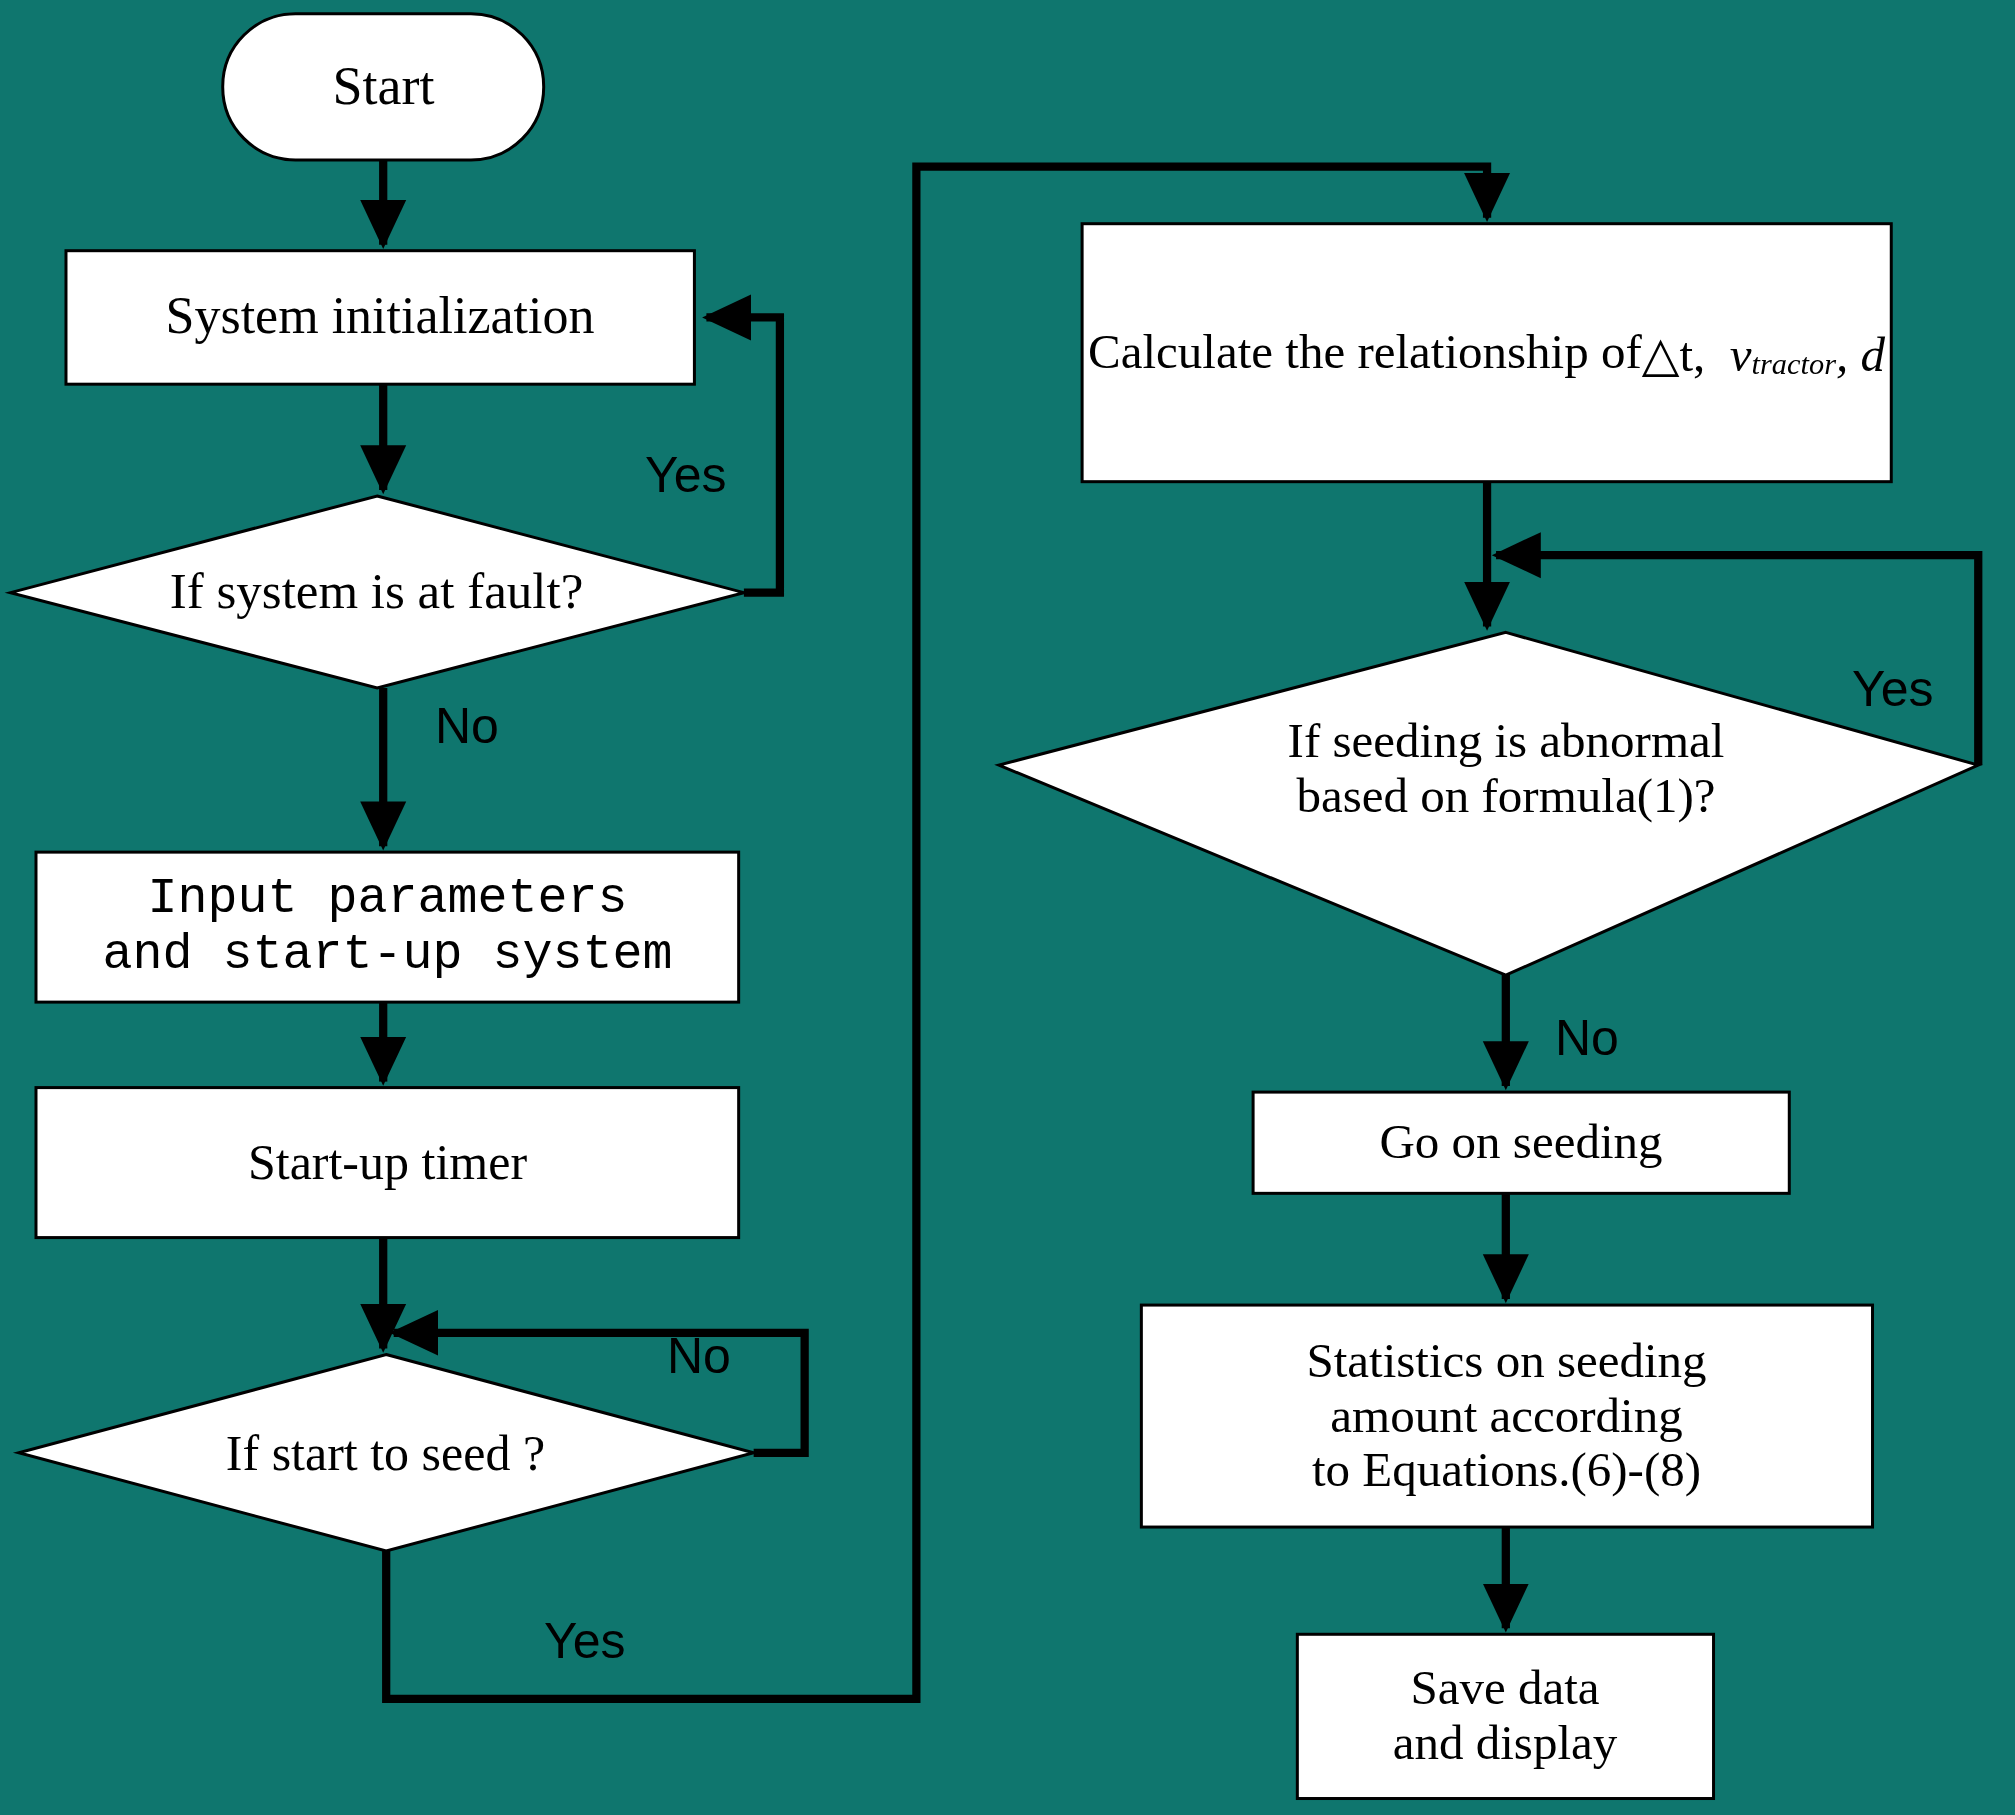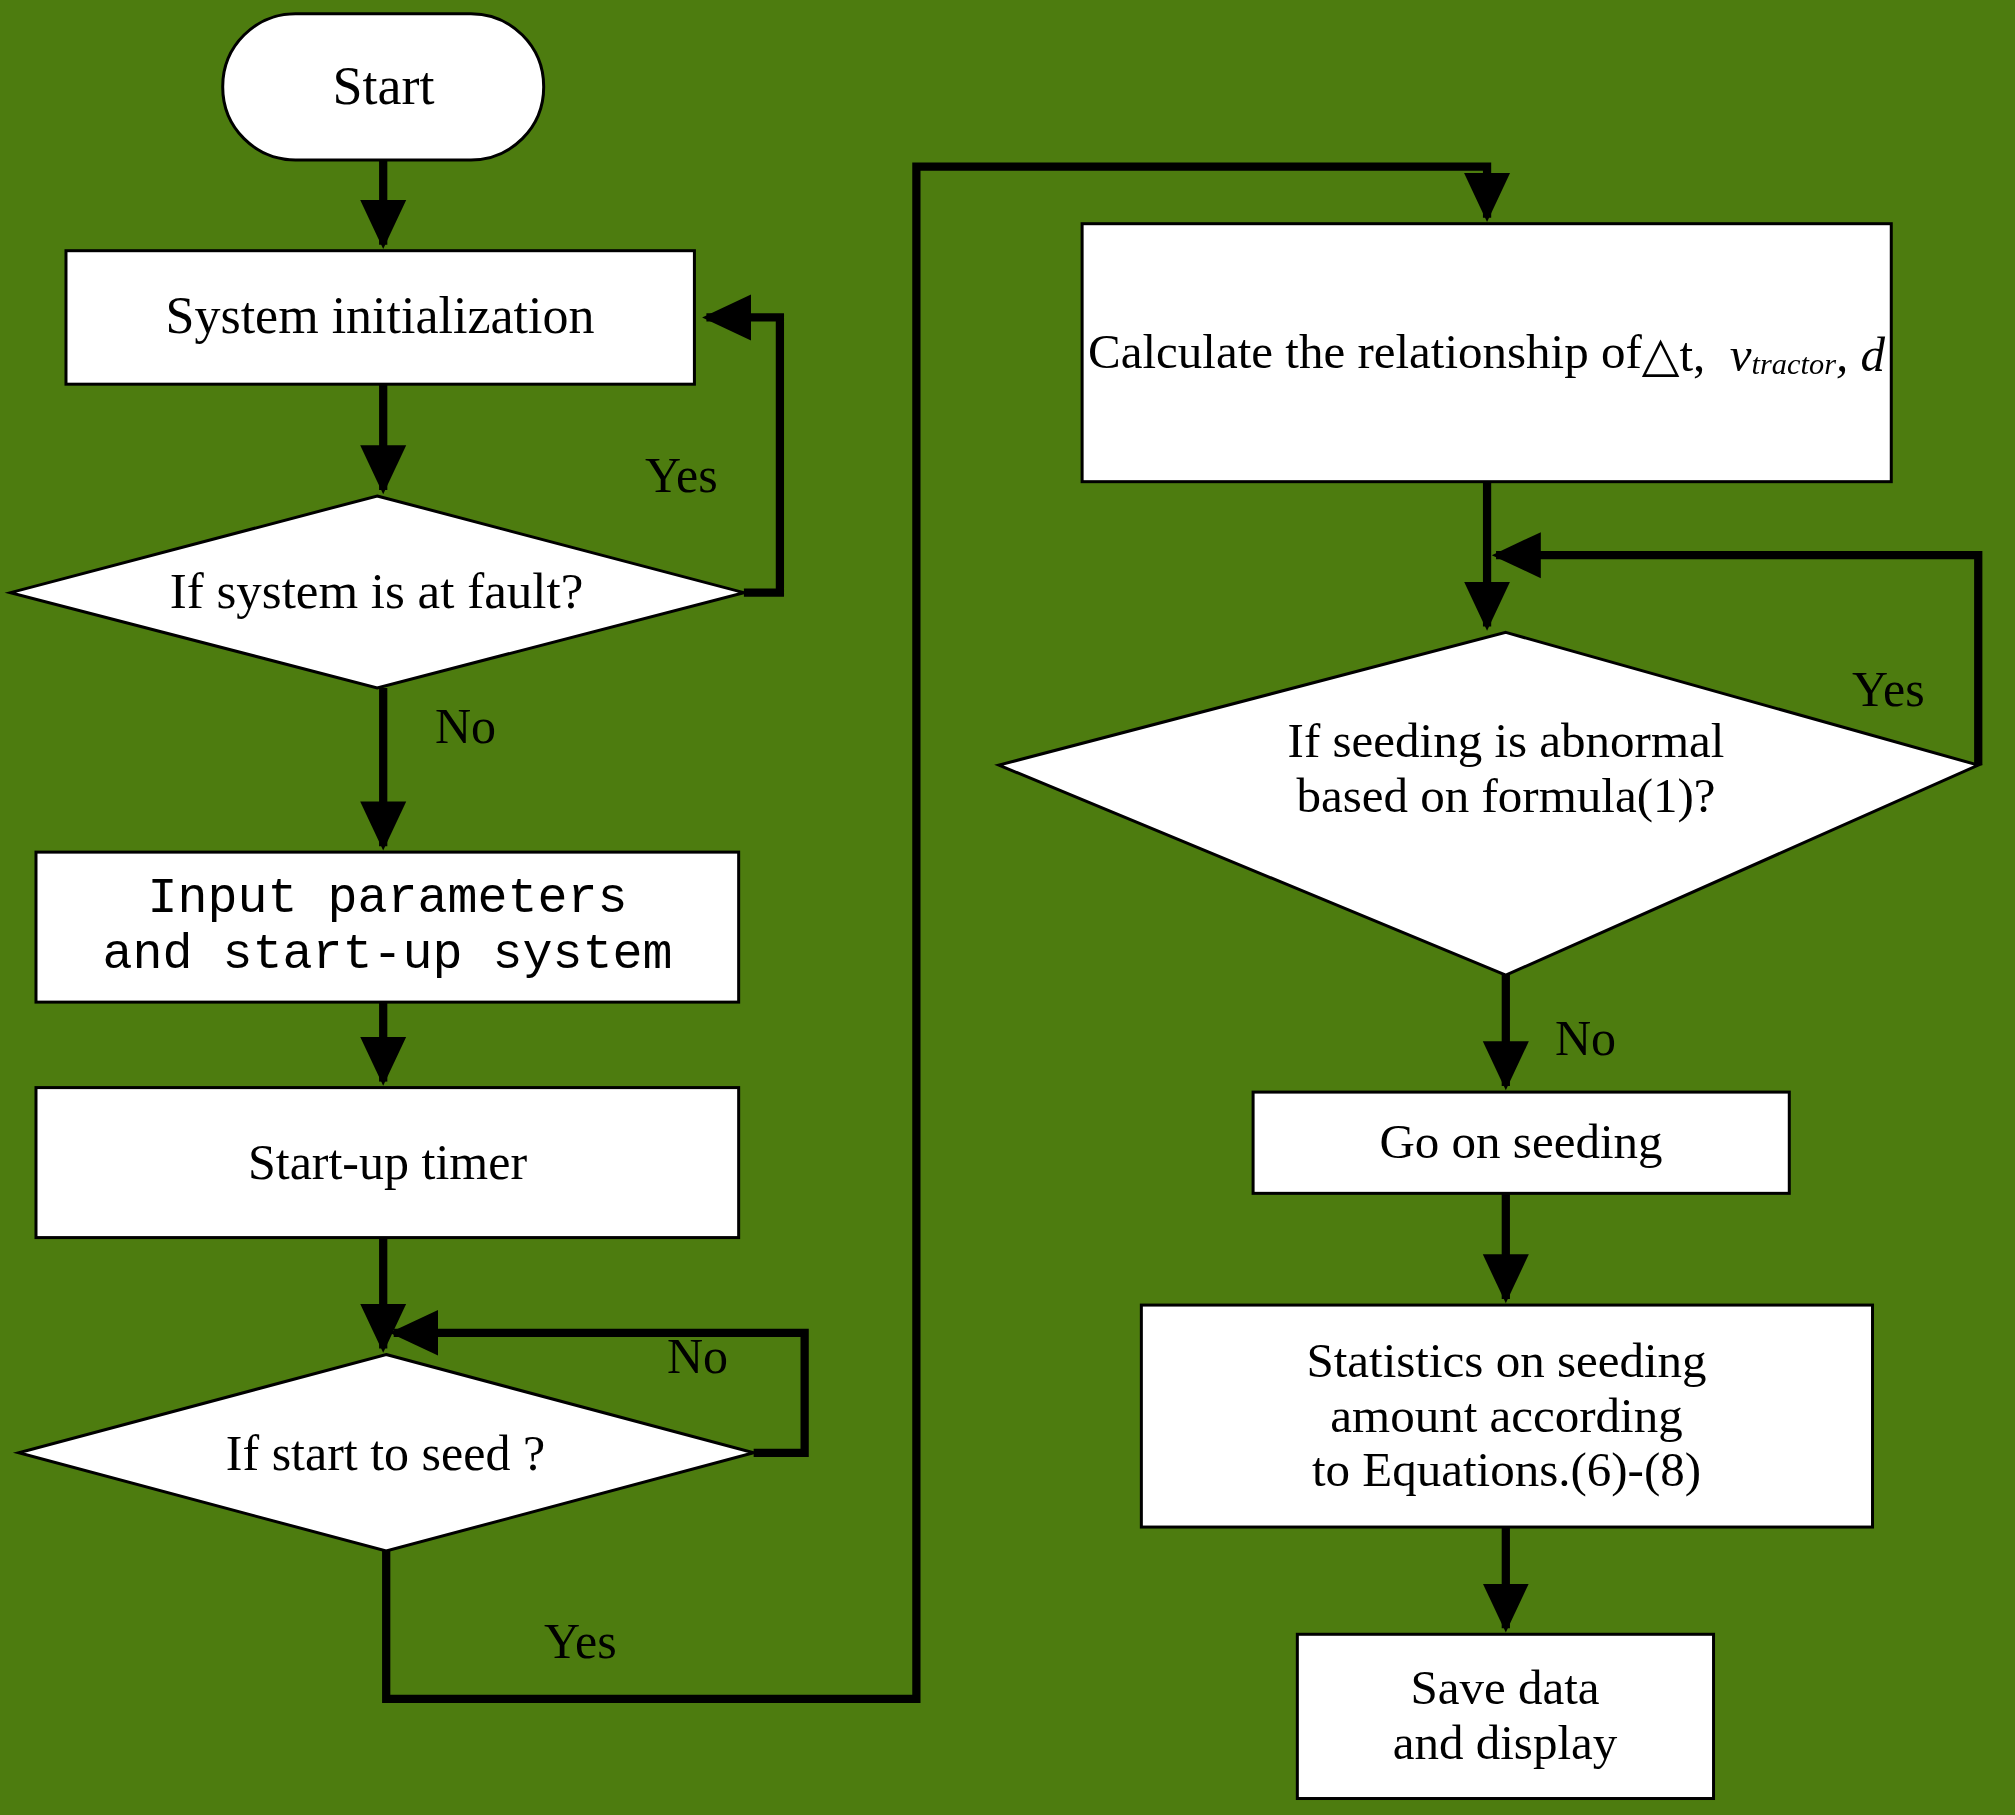--- a/index.html
+++ b/index.html
@@ -8,21 +8,21 @@
     padding: 0;
     background: #ffffff;
   }
   body {
     font-family: "Liberation Serif", "DejaVu Serif", serif;
   }
   #canvas {
     position: relative;
     width: 2015px;
     height: 1816px;
-    background: #4d7c0f;
+    background: #0f766e;
     overflow: hidden;
   }
   #flow-svg {
     position: absolute;
     top: 0;
     left: 0;
     width: 2015px;
     height: 1816px;
   }
   .node-label {
@@ -33,21 +33,21 @@
     text-align: center;
     color: #000000;
     font-family: "Liberation Serif", "DejaVu Serif", serif;
     line-height: 1.12;
     white-space: pre-line;
     pointer-events: none;
   }
   .edge-label {
     position: absolute;
     color: #000000;
-    font-family: Liberation Serif, serif;
+    font-family: Liberation Sans, sans-serif;
     white-space: nowrap;
   }
   .formula {
     font-style: italic;
     font-family: "Liberation Serif", "DejaVu Serif", serif;
   }
   .formula .sub {
     font-size: 0.62em;
     font-style: italic;
     vertical-align: baseline;

